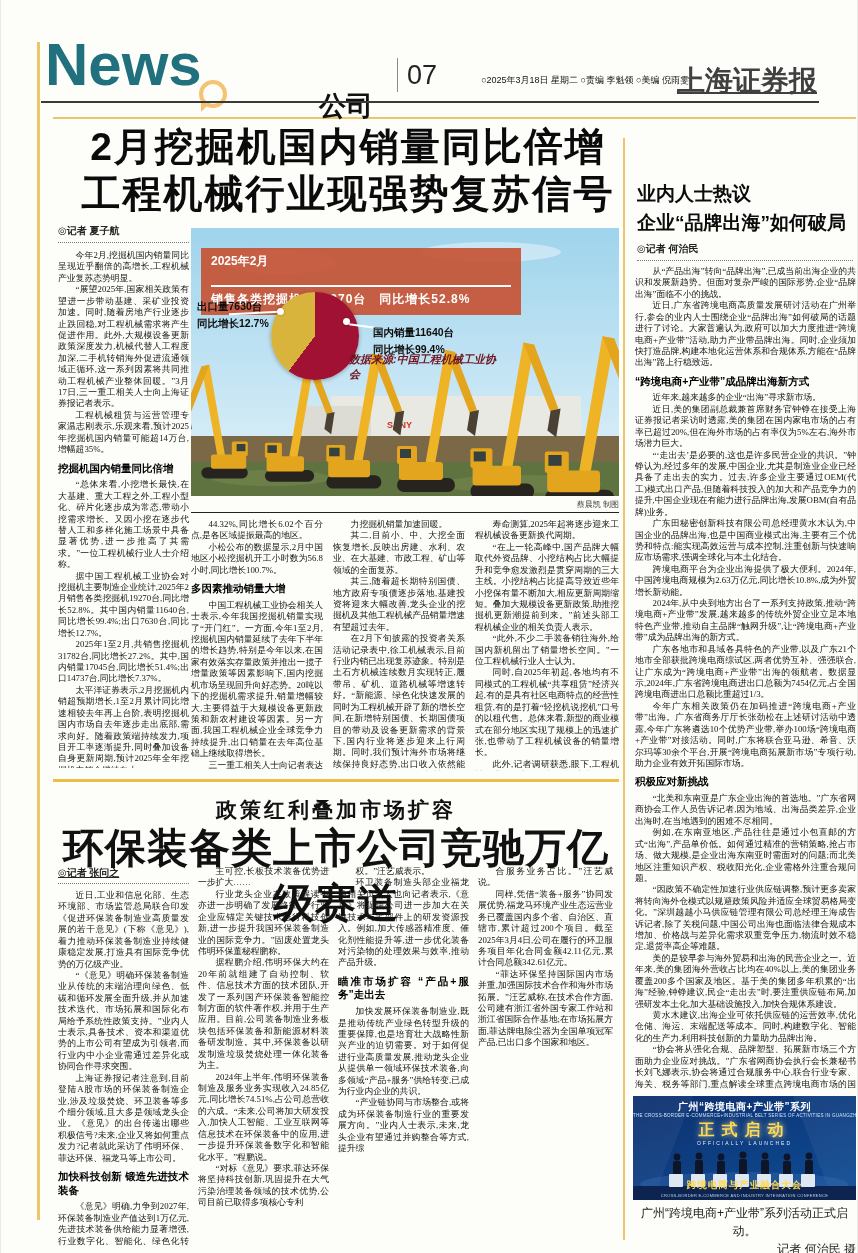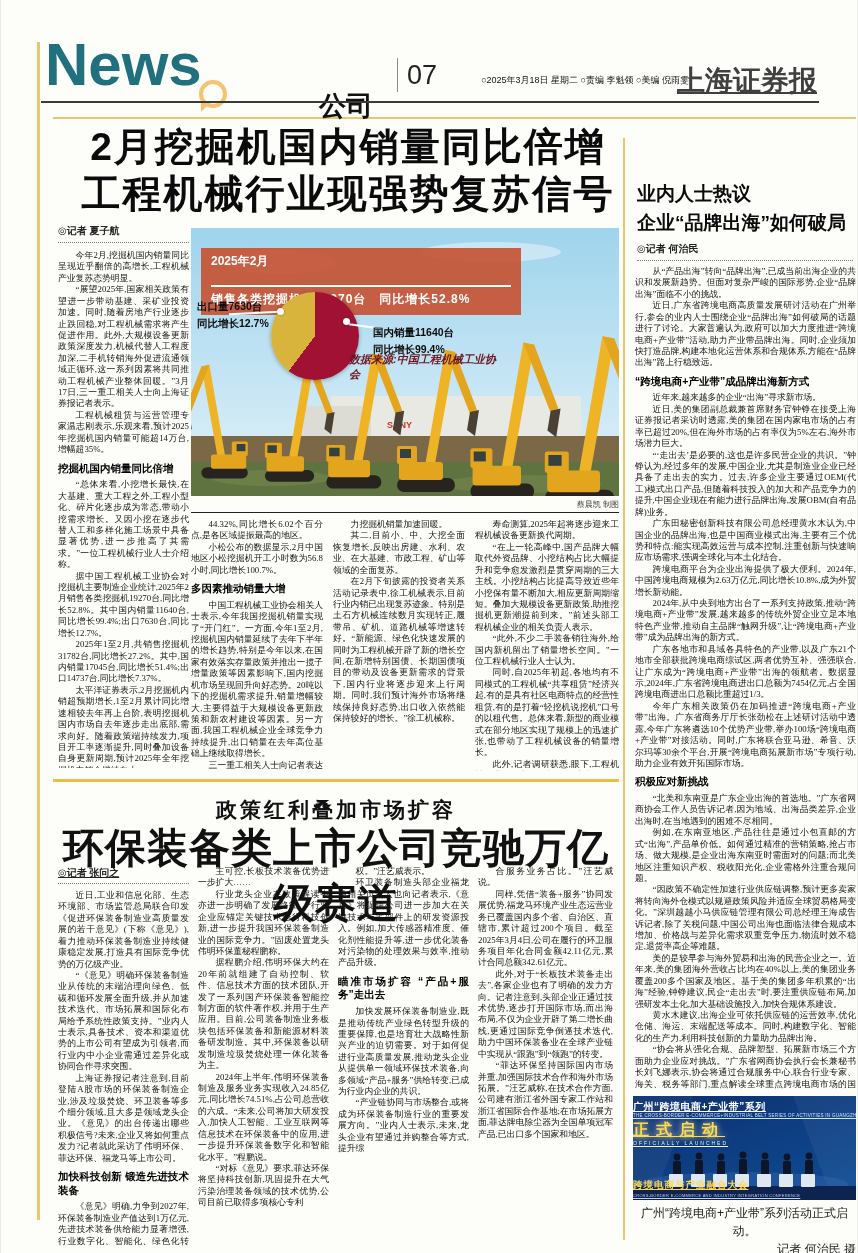--- a/index.html
+++ b/index.html
@@ -68,21 +68,21 @@
   #bcol4{left:477px;top:866px;width:135px;height:380px;}
   .byline-bottom{margin-bottom:6px;text-decoration:underline;}
 
   
   .r-headline{left:636px;top:180px;width:218px;font-size:19px;font-weight:900;line-height:1.5;color:#0b0b0b;}
   .byline-right{left:636px;top:242px;width:216px;}
   #rcol{left:634px;top:266px;width:221px;height:824px;}
 
   
   .ad{left:632px;top:1096px;width:223px;height:104px;overflow:hidden;background:linear-gradient(160deg,#0d2f6e,#0e4e97);}
-  .ad-text{position:absolute;width:100%;text-align:left;color:#fff;text-decoration:underline;}
+  .ad-text{position:absolute;width:100%;text-align:center;color:#fff;}
   .ad-banner1{top:4px;font-size:10px;font-weight:bold;letter-spacing:.5px;}
   .ad-banner1-en{top:17px;font-size:4.5px;color:#cfe3ff;letter-spacing:.3px;white-space:nowrap;}
   .ad-launch{top:24px;font-size:16px;font-weight:900;color:#ffd94f;letter-spacing:7px;text-shadow:0 0 6px rgba(255,236,158,.9);}
   .ad-launch-en{top:44px;font-size:5px;letter-spacing:2px;color:#e8f0ff;}
   .ad-conf{bottom:8px;font-size:9.5px;font-weight:bold;color:#ffd94f;letter-spacing:1px;}
   .ad-conf-en{bottom:2px;font-size:4px;color:#bcd2ee;letter-spacing:.3px;white-space:nowrap;}
   .ad-caption{left:632px;top:1204px;width:223px;font-size:12px;color:#222;text-align:center;line-height:1.5;}
   .ad-caption .credit{display:block;text-align:right;}
 </style>
 </head>
@@ -194,20 +194,21 @@
 
     <p class="para">中国工程机械工业协会相关人士表示,今年我国挖掘机销量实现了“开门红”。一方面,今年1至2月,挖掘机国内销量延续了去年下半年的增长趋势,特别是今年以来,在国家有效落实存量政策并推出一揽子增量政策等因素影响下,国内挖掘机市场呈现回升向好态势。20吨以下的挖掘机需求提升,销量增幅较大,主要得益于大规模设备更新政策和新农村建设等因素。另一方面,我国工程机械企业全球竞争力持续提升,出口销量在去年高位基础上继续取得增长。</p>
         <p class="para">三一重工相关人士向记者表达了三点看法:</p>
       </div>
   </div>
   <div class="col" id="colB">
     <div>
 
     <p class="para">力挖掘机销量加速回暖。</p>
         <p class="para">其二,目前小、中、大挖全面恢复增长,反映出房建、水利、农业、在大基建、市政工程、矿山等领域的全面复苏。</p>
+        <p class="para">其三,随着超长期特别国债、地方政府专项债逐步落地,基建投资将迎来大幅改善,龙头企业的挖掘机及其他工程机械产品销量增速有望超过去年。</p>
         <p class="para">在2月下旬披露的投资者关系活动记录表中,徐工机械表示,目前行业内销已出现复苏迹象。特别是土石方机械连续数月实现转正,履带吊、矿机、道路机械等增速转好。“新能源、绿色化快速发展的同时为工程机械开辟了新的增长空间,在新增特别国债、长期国债项目的带动及设备更新需求的背景下,国内行业将逐步迎来上行周期。同时,我们预计海外市场将继续保持良好态势,出口收入依然能保持较好的增长。”徐工机械称。</p>
       </div>
   </div>
   <div class="col" id="colC">
     <div>
 
     <p class="para">寿命测算,2025年起将逐步迎来工程机械设备更新换代周期。</p>
         <p class="para">“在上一轮高峰中,国产品牌大幅取代外资品牌、小挖结构占比大幅提升和竞争愈发激烈是贯穿周期的三大主线。小挖结构占比提高导致近些年小挖保有量不断加大,相应更新周期缩短。叠加大规模设备更新政策,助推挖掘机更新潮提前到来。”前述头部工程机械企业的相关负责人表示。</p>
         <p class="para">“此外,不少二手装备销往海外,给国内新机留出了销量增长空间。”一位工程机械行业人士认为。</p>
         <p class="para">同时,自2025年初起,各地均有不同模式的工程机械“共享租赁”经济兴起,有的是具有社区电商特点的经营性租赁,有的是打着“轻挖机说挖机”口号的以租代售。总体来看,新型的商业模式在部分地区实现了规模上的迅速扩张,也带动了工程机械设备的销量增长。</p>
@@ -254,21 +255,20 @@
 
     <p class="para">加快发展环保装备制造业,既是推动传统产业绿色转型升级的重要保障,也是培育壮大战略性新兴产业的迫切需要。对于如何促进行业高质量发展,推动龙头企业从提供单一领域环保技术装备,向多领域“产品+服务”供给转变,已成为行业内企业的共识。</p>
         <p class="para">“产业链协同与市场整合,或将成为环保装备制造行业的重要发展方向。”业内人士表示,未来,龙头企业有望通过并购整合等方式,提升综</p>
       </div>
   </div>
   <div class="col" id="bcol4">
     <div>
 
     <p class="para">合服务业务占比。”汪艺威说。</p>
         <p class="para">同样,凭借“装备+服务”协同发展优势,福龙马环境产业生态运营业务已覆盖国内多个省、自治区、直辖市,累计超过200个项目。截至2025年3月4日,公司在履行的环卫服务项目年化合同金额42.11亿元,累计合同总额342.61亿元。</p>
-        <p class="para">此外,对于“长板技术装备走出去”,各家企业也有了明确的发力方向。记者注意到,头部企业正通过技术优势,逐步打开国际市场,而出海布局,不仅为企业开辟了第二增长曲线,更通过国际竞争倒逼技术迭代,助力中国环保装备业在全球产业链中实现从“跟跑”到“领跑”的转变。</p>
         <p class="para">“菲达环保坚持国际国内市场并重,加强国际技术合作和海外市场拓展。”汪艺威称,在技术合作方面,公司建有浙江省外国专家工作站和浙江省国际合作基地;在市场拓展方面,菲达牌电除尘器为全国单项冠军产品,已出口多个国家和地区。</p>
       </div>
   </div>
 
   <div class="abs r-headline">
     <div>业内人士热议</div>
     <div>企业“品牌出海”如何破局</div>
   </div>
   <div class="abs byline byline-right">◎记者 何治民</div>
   <div class="col" id="rcol">

